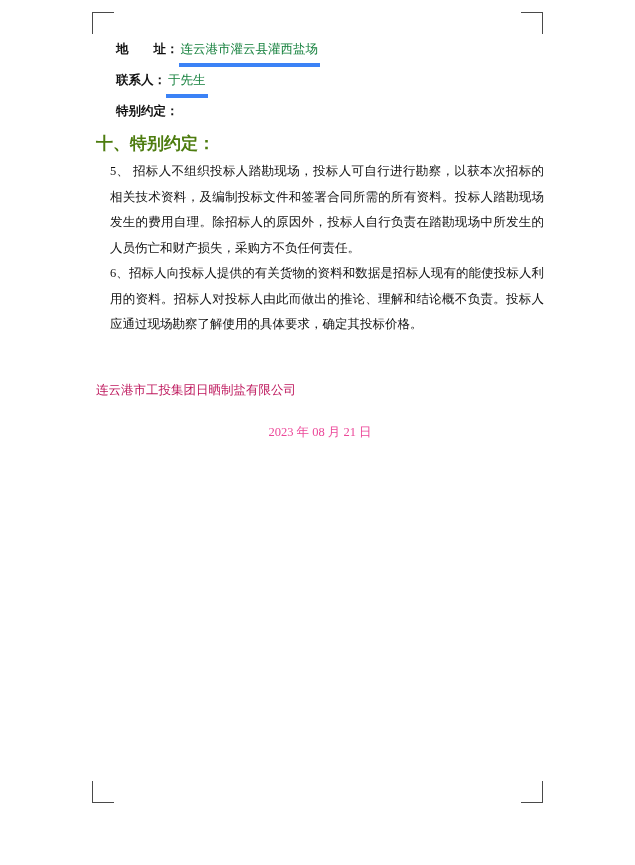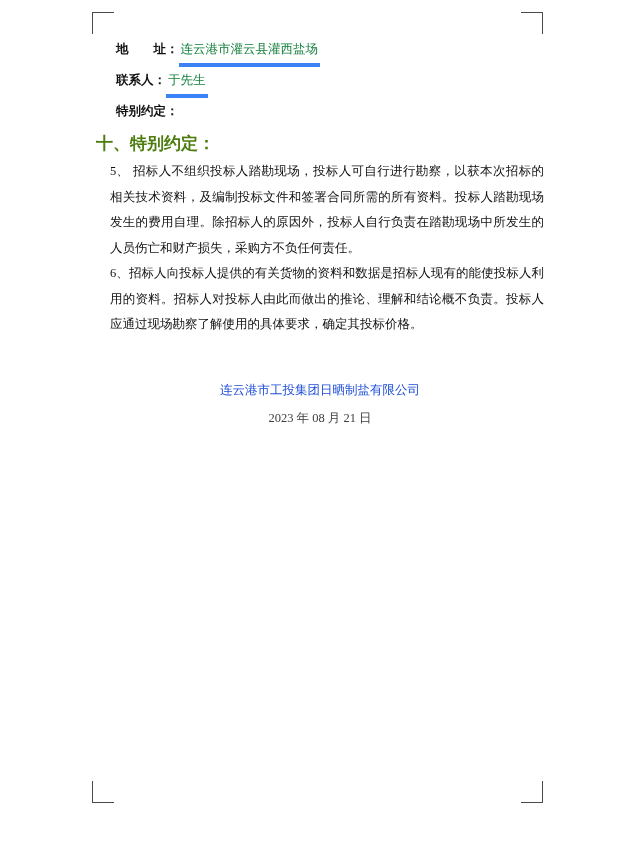--- a/index.html
+++ b/index.html
@@ -89,32 +89,31 @@
     line-height: 25.5px;
     color: #111;
     margin: 0;
     text-align: justify;
   }
   .para.hang2 {
     text-indent: 0;
     padding-left: 14px;
   }
   .signature {
-    text-align: center;
     font-size: 12.5px;
     line-height: 24px;
     margin-top: 40px;
-    color: #1d4ed8;
+    color: #be185d;
   }
   .date {
     text-align: center;
     font-size: 12.5px;
     line-height: 24px;
-    margin-top: 4px;
-    color: #404040;
+    margin-top: 18px;
+    color: #ec4899;
   }
 </style>
 </head>
 <body>
 
 <div class="page">
 
   <div class="crop tl">
       <span class="h"></span>
       <span class="v"></span>

